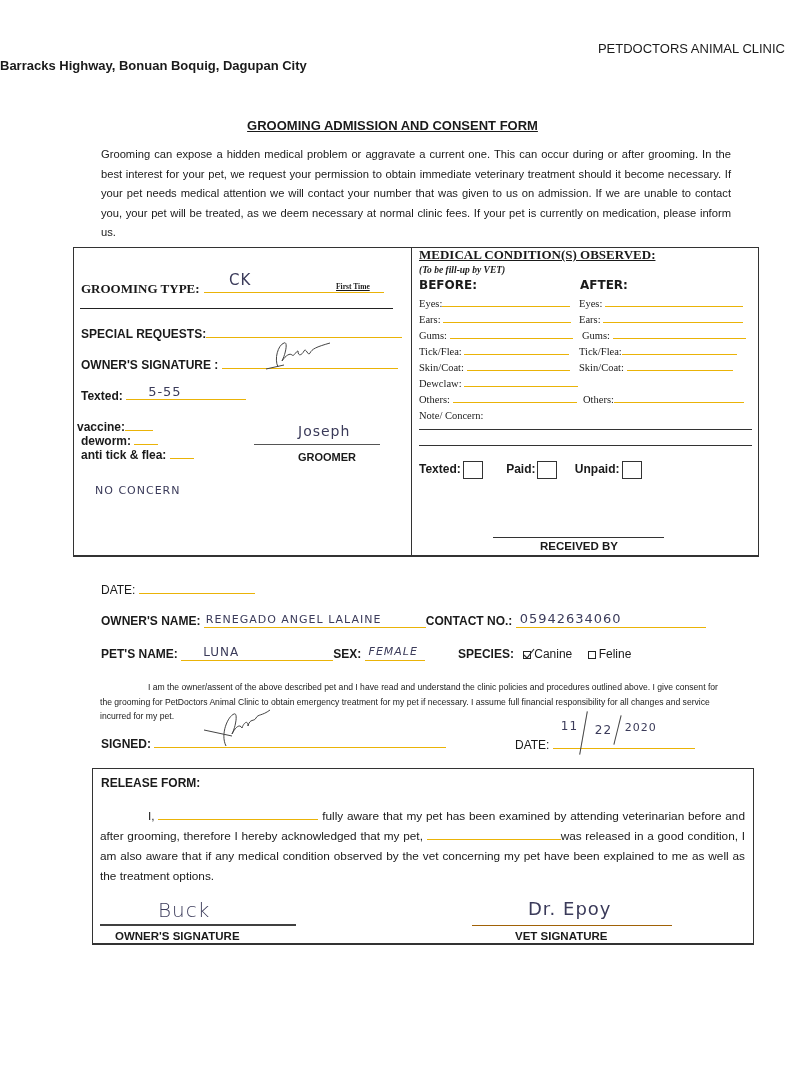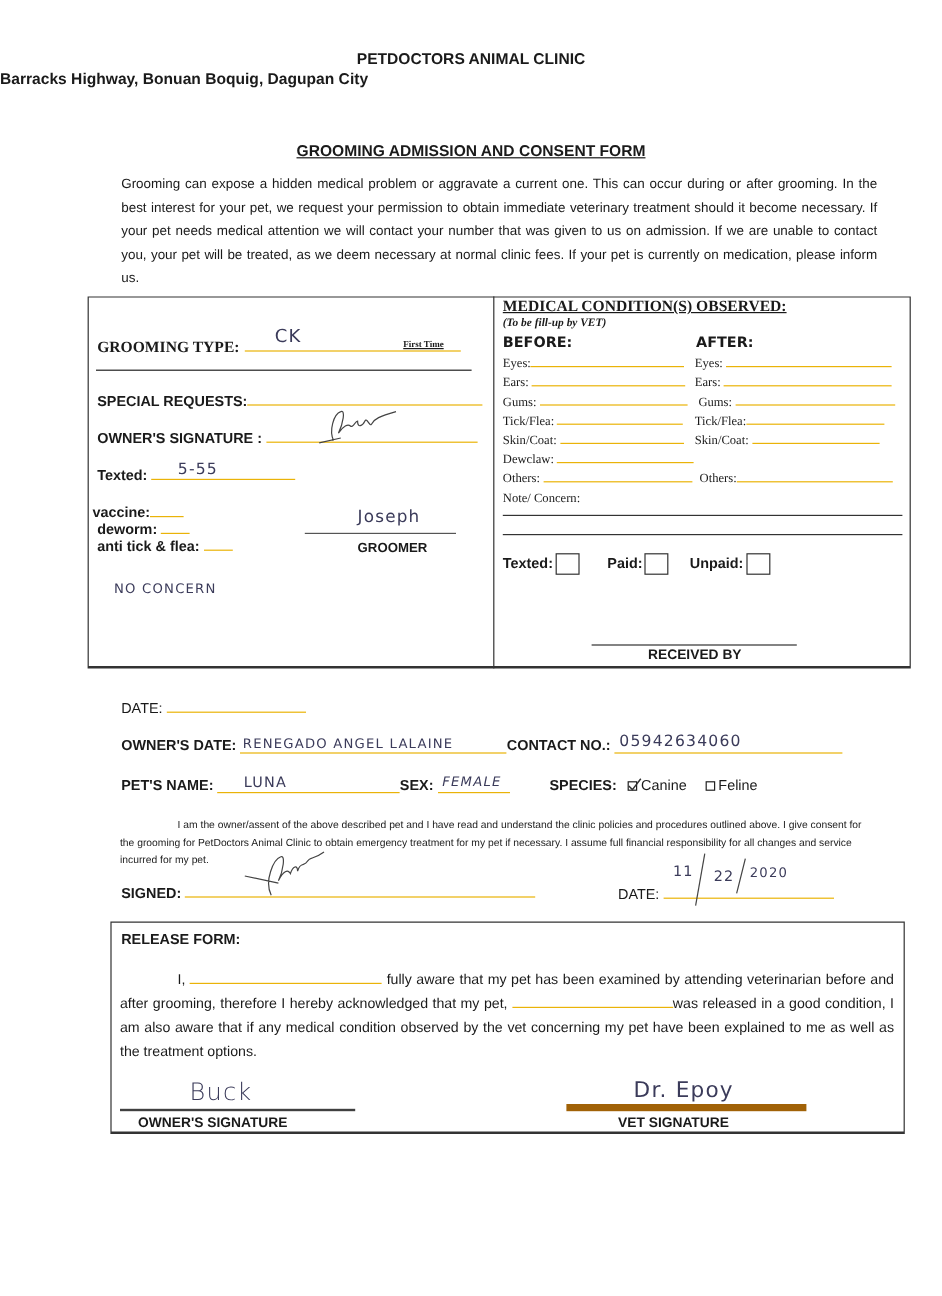--- a/index.html
+++ b/index.html
@@ -6,21 +6,21 @@
   html, body { width: 785px; height: 1080px; background: #ffffff; overflow: hidden; }
   body { position: relative; font-family: "Liberation Sans", sans-serif; color: #1a1a1a; }
   .abs { position: absolute; }
   .bold { font-weight: bold; }
   .serif { font-family: "Liberation Serif", serif; }
   .hand { font-family: "DejaVu Sans", sans-serif; color: #3b3b5a; font-weight: normal; letter-spacing: 1px; }
   .line { border-bottom: 1px solid #eab308; display: inline-block; }
   .u { text-decoration: underline; }
 
   
-  .clinic-name { left: 0; width: 785px; text-align: center; top: 41px; font-size: 13px; font-weight: bold; }
+  .clinic-name { left: 0; width: 785px; text-align: right; top: 41px; font-size: 13px; font-weight: normal; }
   .clinic-addr { left: 0; width: 785px; text-align: left; top: 58px; font-size: 13px; font-weight: bold; }
   .form-title { left: 0; width: 785px; text-align: center; top: 118px; font-size: 13px; font-weight: bold; text-decoration: underline; }
   .intro { left: 101px; top: 145px; width: 630px; font-size: 11.2px; line-height: 19.6px; text-align: justify; }
 
   
   .main-box { left: 73px; top: 247px; width: 686px; height: 310px; border: 1px solid #333; border-bottom: 2px solid #333; }
   .divider { left: 411px; top: 247px; width: 1px; height: 310px; background: #333; }
 
   .lbl-big { font-family: "Liberation Serif", serif; font-weight: bold; font-size: 13px; }
   .lbl-mid { font-weight: bold; font-size: 12px; }
@@ -126,21 +126,21 @@
 
 <div class="abs" style="left:493px; top:537px; width:171px; border-bottom:1px solid #333;"></div>
 <div class="abs bold" style="left:540px; top:540px; font-size:11.5px;">RECEIVED BY</div>
 
 <div class="abs" style="left:101px; top:583px; font-size:12px;">
   <span>DATE:</span>
   <span class="line" style="width:116px; height:10px;"></span>
 </div>
 
 <div class="abs f-lbl" style="left:101px; top:614px; white-space:nowrap;">
-  <span>OWNER'S DATE:</span>
+  <span>OWNER'S NAME:</span>
   <span class="line" style="width:222px; height:14px; position:relative; vertical-align:-3px;">
     <span class="hand abs" style="left:2px; top:-1px; font-size:11px; white-space:nowrap;">RENEGADO ANGEL LALAINE</span>
   </span><span>CONTACT NO.:</span>
   <span class="line" style="width:190px; height:14px; position:relative; vertical-align:-3px;">
     <span class="hand abs" style="left:4px; top:-3px; font-size:13px;">05942634060</span>
   </span>
 </div>
 
 <div class="abs f-lbl" style="left:101px; top:647px; white-space:nowrap;">
   <span>PET'S NAME:</span>
@@ -189,16 +189,16 @@
   <span class="line" style="width:160px; height:10px;"></span>
   <span>fully aware that my pet has been examined by attending veterinarian before and after grooming, therefore I hereby acknowledged that my pet,</span>
   <span class="line" style="width:134px; height:10px;"></span><span>was released in a good condition, I am also aware that if any medical condition observed by the vet concerning my pet have been explained to me as well as the treatment options.</span>
 </div>
 
 <div class="abs" style="left:100px; top:896px; width:196px; height:30px; border-bottom:2px solid #404040;">
   <span class="hand abs" style="left:58px; top:2px; font-size:20px; font-weight:200;">Buck</span>
 </div>
 <div class="abs bold" style="left:115px; top:930px; font-size:11.5px;">OWNER'S SIGNATURE</div>
 
-<div class="abs" style="left:472px; top:896px; width:200px; height:30px; border-bottom:6px solid #a16207;">
+<div class="abs" style="left:472px; top:896px; width:200px; height:30px; border-bottom:1px solid #a16207;">
   <span class="hand abs" style="left:56px; top:2px; font-size:18px;">Dr. Epoy</span>
 </div>
 <div class="abs bold" style="left:515px; top:930px; font-size:11.5px;">VET SIGNATURE</div>
 
 </body></html>

